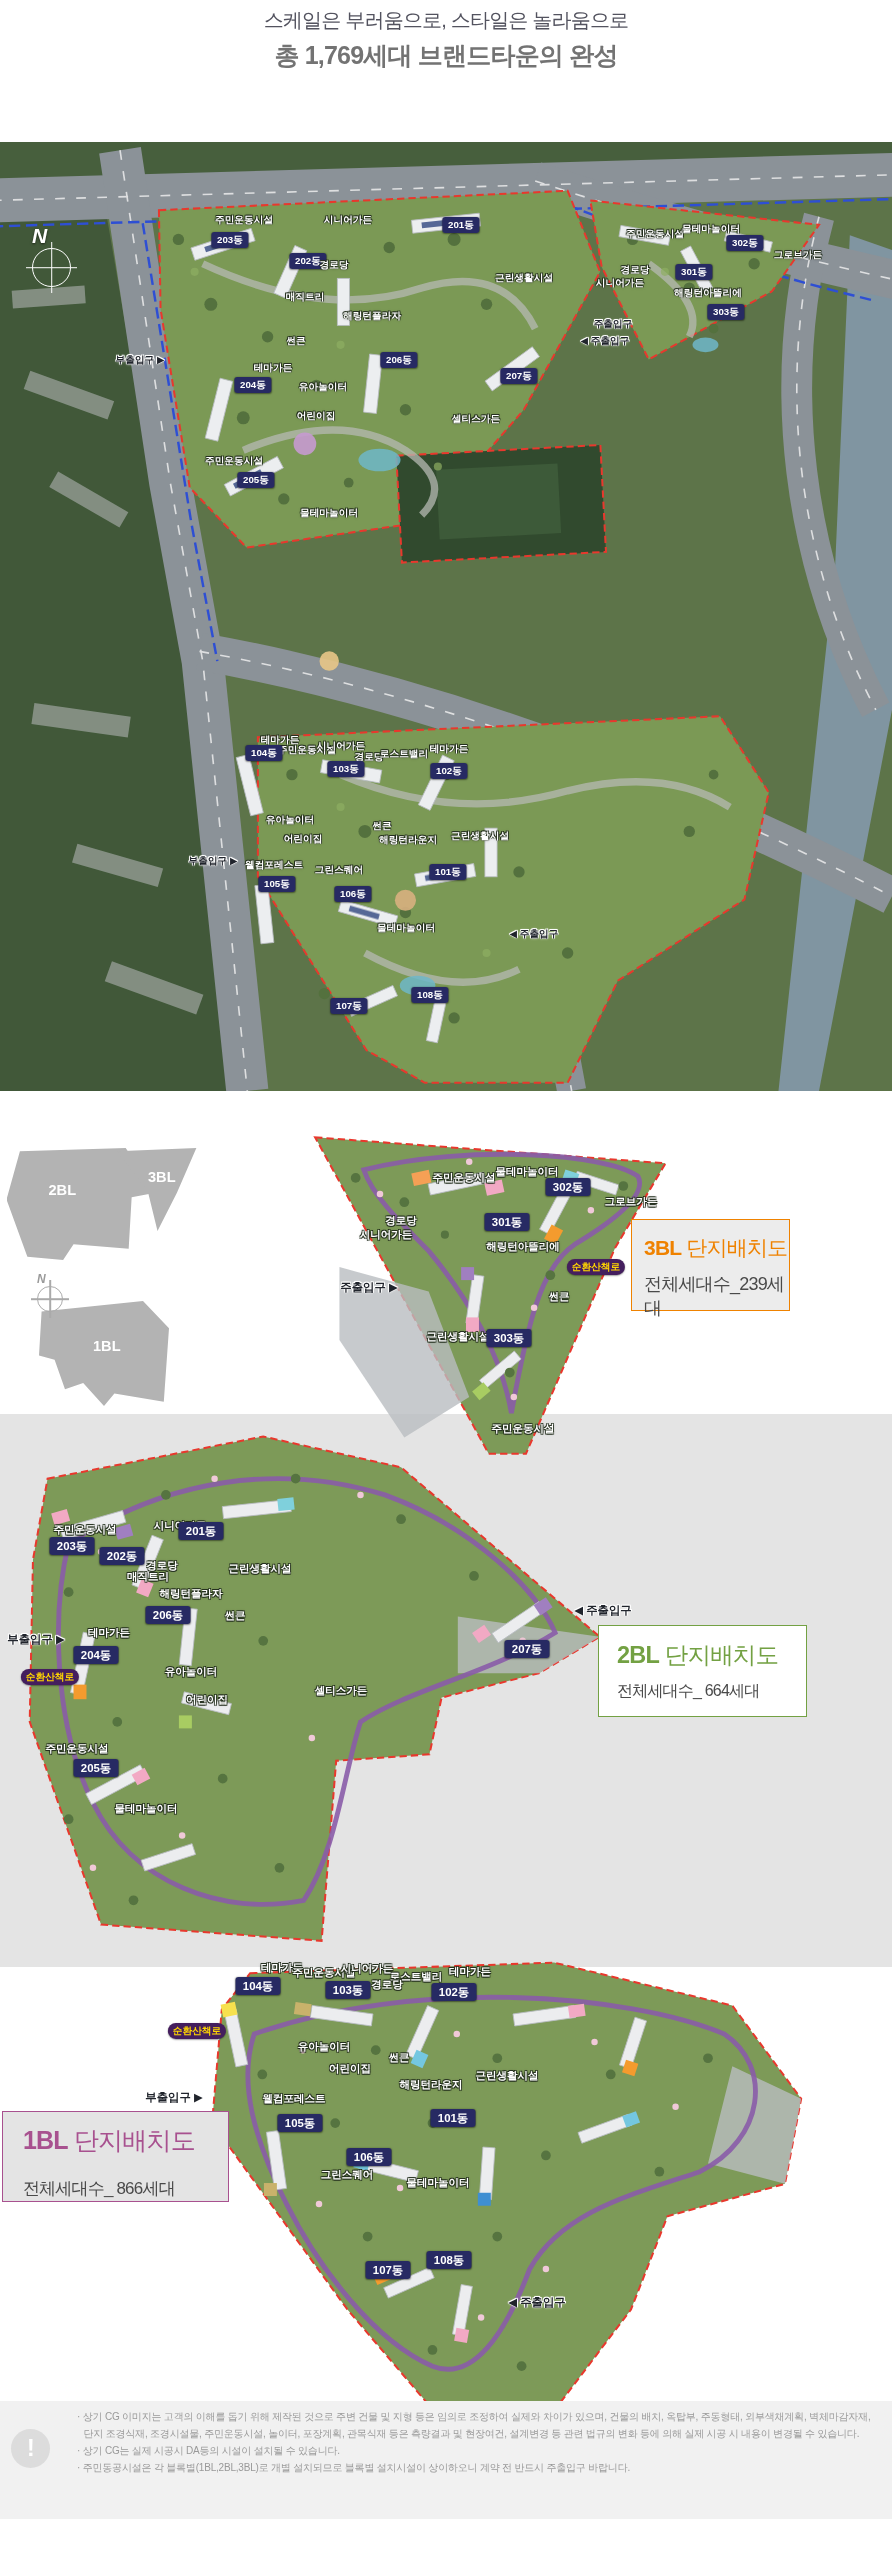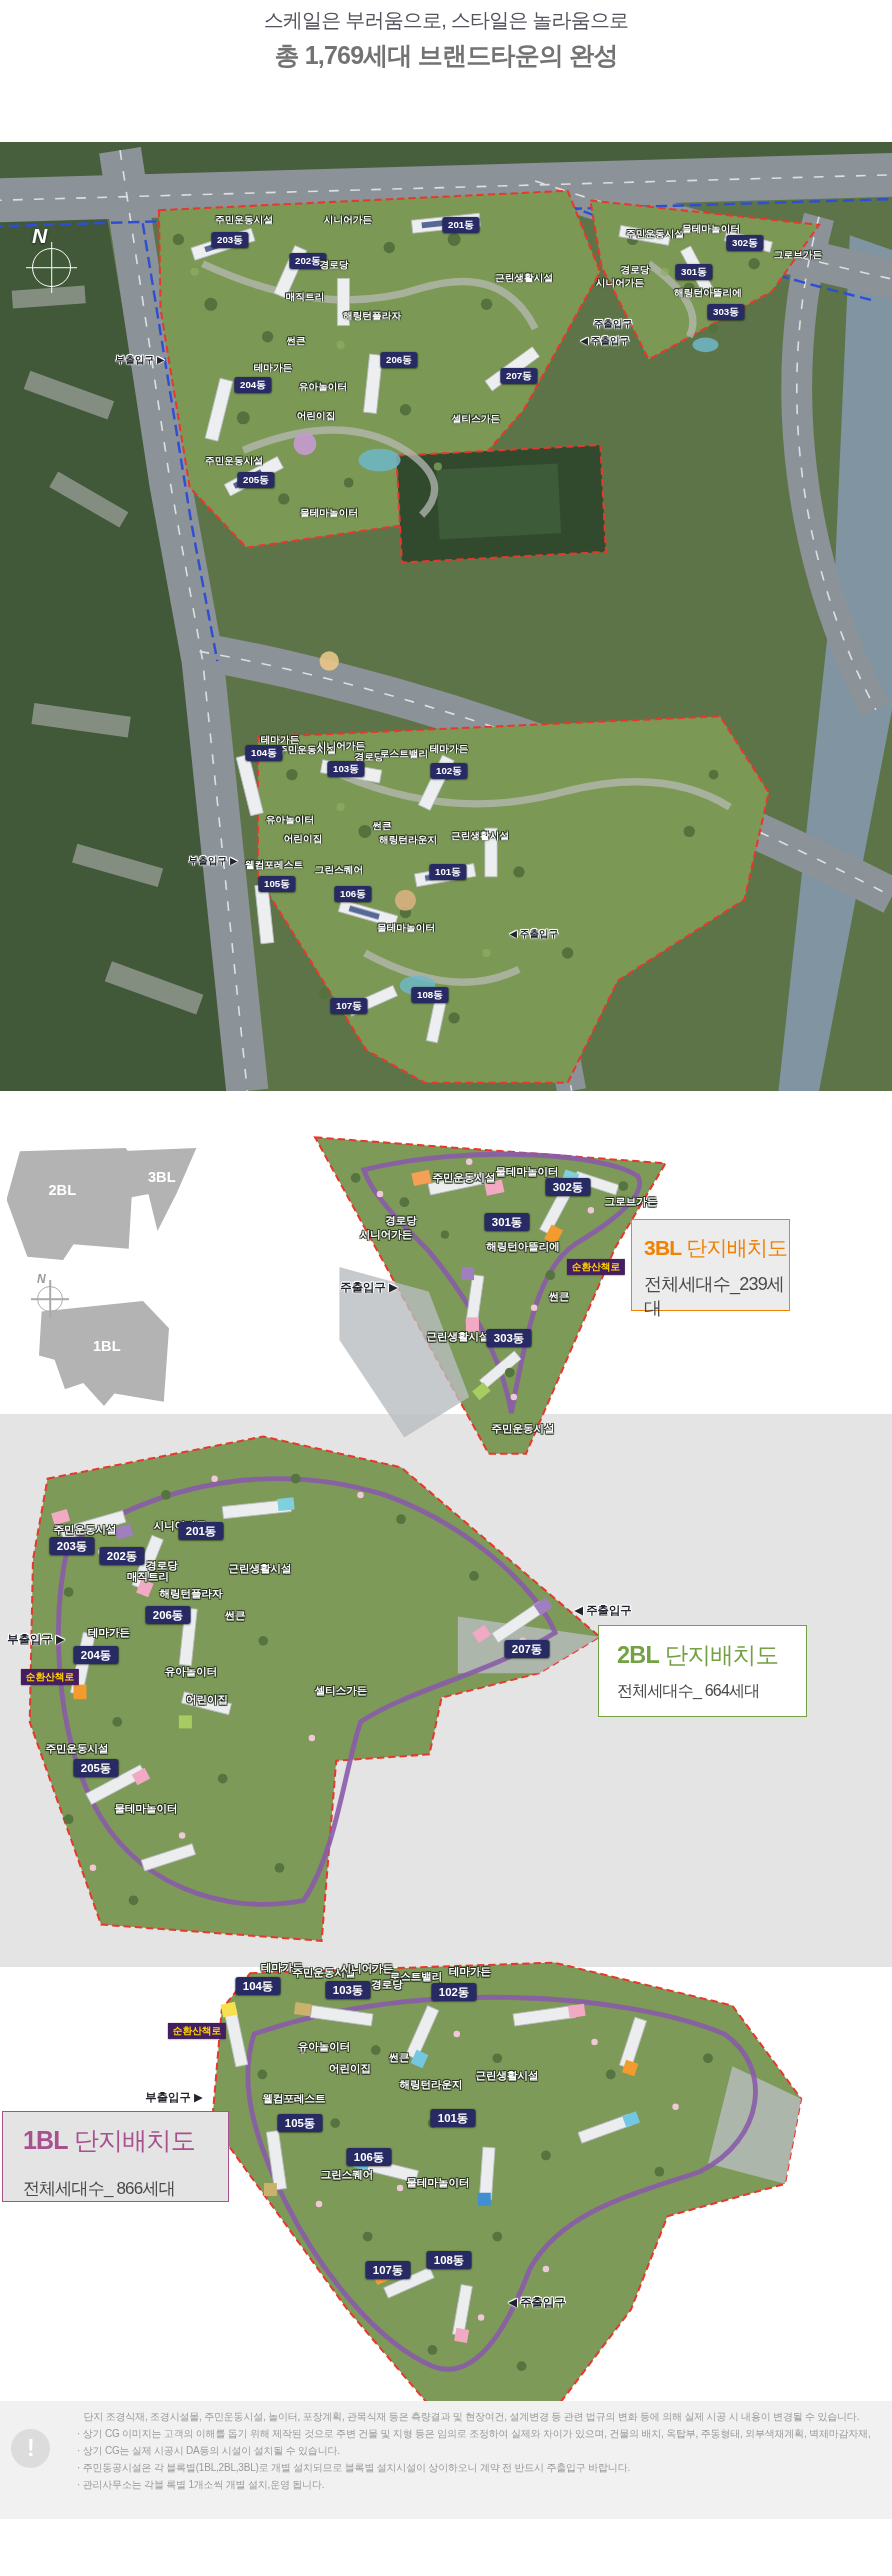--- a/index.html
+++ b/index.html
@@ -19,21 +19,21 @@
   svg.layer{position:absolute;left:0;top:0;}
   .plan-svg{position:absolute;}
 
   
   ul.ov{position:absolute;inset:0;margin:0;padding:0;list-style:none;pointer-events:none;}
   .map-label{position:absolute;transform:translate(-50%,-50%);white-space:nowrap;font-weight:bold;}
   .kind-text{color:#fff;font-size:9.7px;
     text-shadow:0.8px 0.8px 0 #25301f,-0.8px -0.8px 0 #25301f,0.8px -0.8px 0 #25301f,-0.8px 0.8px 0 #25301f,0 0 2.4px rgba(0,0,0,.55);}
   .kind-badge{background:#272a63;color:#fff;font-size:9.7px;padding:1.6px 5.7px;border-radius:3.2px;
     box-shadow:0 0.8px 1.6px rgba(0,0,0,.45);}
-  .kind-walk{background:#441e5e;color:#ffd600;font-size:9px;padding:1.6px 4.9px;border-radius:0;
+  .kind-walk{background:#441e5e;color:#ffd600;font-size:9px;padding:1.6px 4.9px;border-radius:8px;
     box-shadow:0 0.8px 1.6px rgba(0,0,0,.45);}
   .kind-gate{color:#20242c;font-size:9.7px;
     text-shadow:0.8px 0.8px 0 #fff,-0.8px -0.8px 0 #fff,0.8px -0.8px 0 #fff,-0.8px 0.8px 0 #fff,0 0 2.4px #fff;}
   .ov-plan .kind-text{font-size:10.5px;}
   .ov-plan .kind-badge{font-size:11.4px;padding:1.6px 7.3px;}
   .ov-plan .kind-gate{font-size:11.4px;}
   .ov-plan .kind-walk{font-size:9.7px;}
 
   
   .compass{position:absolute;color:#fff;}
@@ -530,22 +530,21 @@
       <li class="map-label kind-text" style="left: 438px; top: 2183px;">물테마놀이터</li>
       <li class="map-label kind-badge" style="left: 388px; top: 2270px;">107동</li>
       <li class="map-label kind-badge" style="left: 449px; top: 2260px;">108동</li>
       <li class="map-label kind-gate" style="left: 537px; top: 2302px;">◀ 주출입구</li>
     </ul>
 
   <div class="footer">
     <div class="fbang">!</div>
     <ul class="fnotes">
 
-    <li class="fnote-line kind-cont">단지 조경식재, 조경시설물, 주민운동시설, 놀이터, 포장계획, 관목식재 등은 측량결과 및 현장여건, 설계변경 등 관련 법규의 변화 등에 의해 실제 시공 시 내용이 변경될 수 있습니다.</li>
-        <li class="fnote-line">· 상기 CG 이미지는 고객의 이해를 돕기 위해 제작된 것으로 주변 건물 및 지형 등은 임의로 조정하여 실제와 차이가 있으며, 건물의 배치, 옥탑부, 주동형태, 외부색채계획, 벽체마감자재,</li>
+    <li class="fnote-line">· 상기 CG 이미지는 고객의 이해를 돕기 위해 제작된 것으로 주변 건물 및 지형 등은 임의로 조정하여 실제와 차이가 있으며, 건물의 배치, 옥탑부, 주동형태, 외부색채계획, 벽체마감자재,</li>
+        <li class="fnote-line kind-cont">단지 조경식재, 조경시설물, 주민운동시설, 놀이터, 포장계획, 관목식재 등은 측량결과 및 현장여건, 설계변경 등 관련 법규의 변화 등에 의해 실제 시공 시 내용이 변경될 수 있습니다.</li>
         <li class="fnote-line">· 상기 CG는 실제 시공시 DA등의 시설이 설치될 수 있습니다.</li>
         <li class="fnote-line">· 주민동공시설은 각 블록별(1BL,2BL,3BL)로 개별 설치되므로 블록별 설치시설이 상이하오니 계약 전 반드시 주출입구 바랍니다.</li>
-        <li class="fnote-line">· 관리사무소는 각블 록별 1개소씩 개별 설치,운영 됩니다.</li>
       </ul>
   </div>
 
 </div>
 
 
 </body></html>

